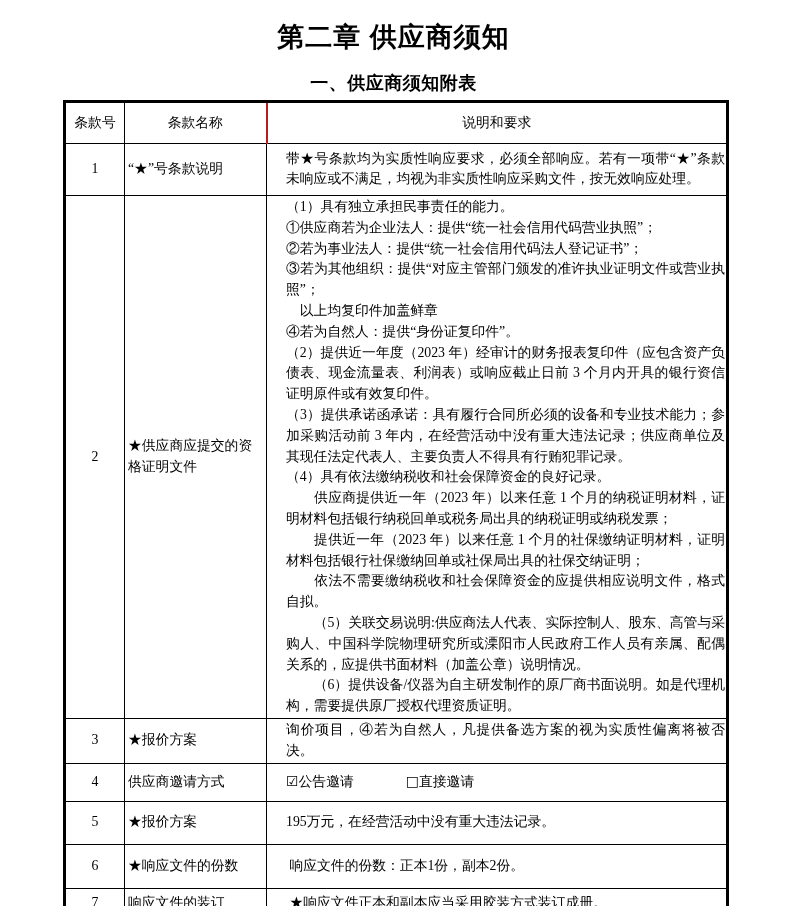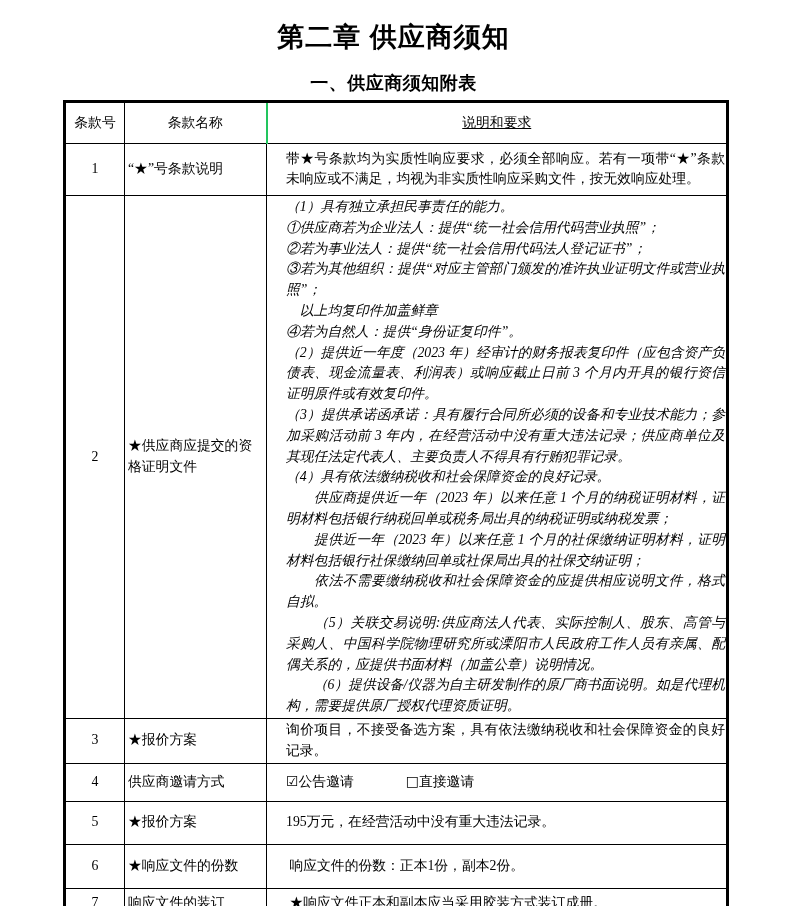--- a/index.html
+++ b/index.html
@@ -72,21 +72,21 @@
     padding: 0 3px;
     font-size: 14px;
   }
   td.content {
     text-align: justify;
     vertical-align: middle;
     padding: 1px 1px 1px 19px;
     white-space: pre-wrap;
     border-left: 2px solid #000000;
   }
-  td.content.top { vertical-align: top; font-style: italic; }
+  td.content.top { vertical-align: top; }
   tr.h-head  { height: 42px; padding-left: 36px; }
   tr.h-r1 { height: 52px; }
   tr.h-r2 { height: 520px; }
   tr.h-r3 { height: 37px; }
   tr.h-r4 { height: 38px; }
   tr.h-r5 { height: 43px; }
   tr.h-r6 { height: 44px; }
   tr.h-r7 { height: 31px; }
 
   .chk {
@@ -108,21 +108,21 @@
     <colgroup>
       <col class="c-no">
         <col class="c-name">
         <col class="c-desc">
     </colgroup>
 
     <tbody>
         <tr class="h-head">
       <th class="h-cell">条款号</th>
       <th class="h-cell">条款名称</th>
-      <th class="h-cell" style="border-left:2px solid #22c55e;text-decoration:underline;">说明和要求</th>
+      <th class="h-cell" style="border-left:2px solid #b91c1c;">说明和要求</th>
     </tr>
 
     <tr class="h-r1">
       <td class="num">1</td>
       <td class="name">“★”号条款说明</td>
       <td class="content">带★号条款均为实质性响应要求，必须全部响应。若有一项带“★”条款未响应或不满足，均视为非实质性响应采购文件，按无效响应处理。</td>
     </tr>
 
     <tr class="h-r2">
       <td class="num">2</td>
@@ -139,21 +139,21 @@
 　　供应商提供近一年（2023 年）以来任意 1 个月的纳税证明材料，证明材料包括银行纳税回单或税务局出具的纳税证明或纳税发票；
 　　提供近一年（2023 年）以来任意 1 个月的社保缴纳证明材料，证明材料包括银行社保缴纳回单或社保局出具的社保交纳证明；
 　　依法不需要缴纳税收和社会保障资金的应提供相应说明文件，格式自拟。
 　　（5）关联交易说明:供应商法人代表、实际控制人、股东、高管与采购人、中国科学院物理研究所或溧阳市人民政府工作人员有亲属、配偶关系的，应提供书面材料（加盖公章）说明情况。
 　　（6）提供设备/仪器为自主研发制作的原厂商书面说明。如是代理机构，需要提供原厂授权代理资质证明。</td>
     </tr>
 
     <tr class="h-r3">
       <td class="num">3</td>
       <td class="name">★报价方案</td>
-      <td class="content">询价项目，不接受备选方案，具有依法缴纳税收和社会保障资金的良好记录。</td>
+      <td class="content">询价项目，④若为自然人，凡提供备选方案的视为实质性偏离将被否决。</td>
     </tr>
 
     <tr class="h-r4">
       <td class="num">4</td>
       <td class="name">供应商邀请方式</td>
       <td class="content"><span class="chk">☑</span><span>公告邀请</span><span class="opt-gap"></span><span class="chk">□</span><span>直接邀请</span></td>
     </tr>
 
     <tr class="h-r5">
       <td class="num">5</td>

